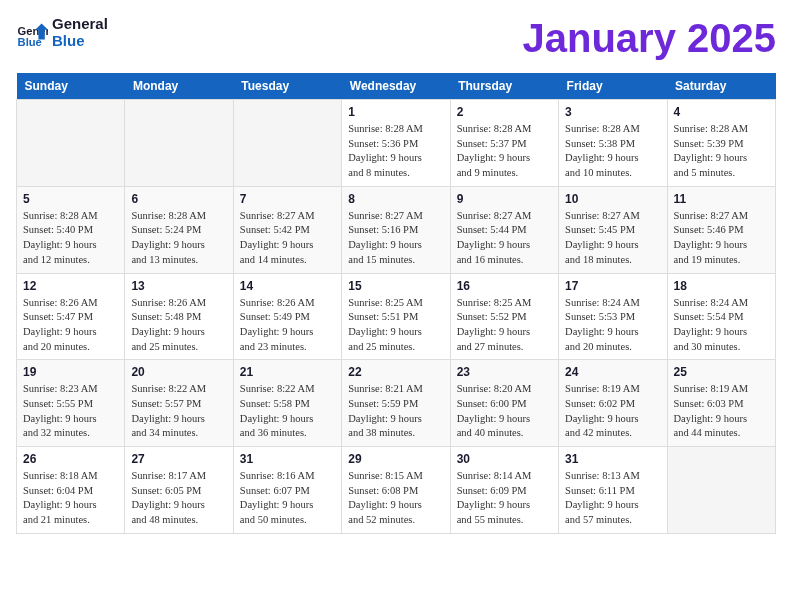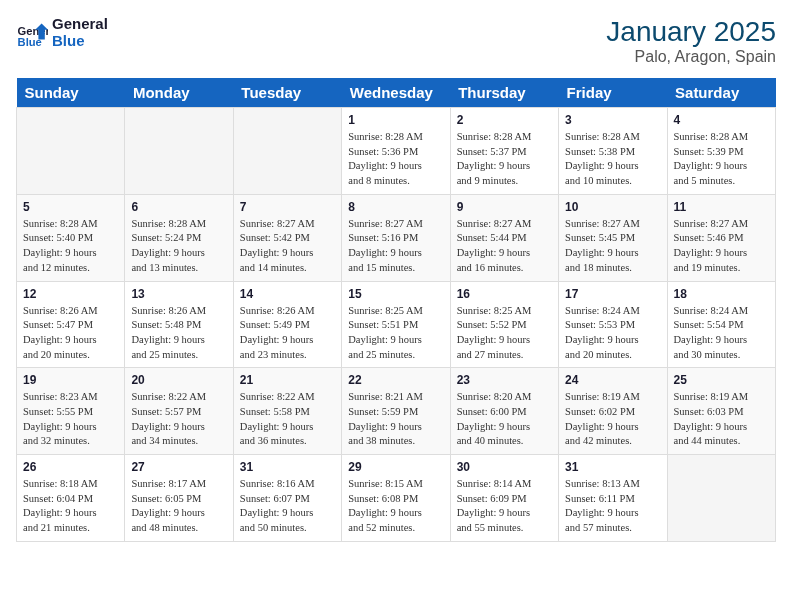--- a/index.html
+++ b/index.html
@@ -22,39 +22,39 @@
       gap: 4px;
     }
     .logo-icon {
       width: 32px;
       height: 32px;
     }
     .title-block {
       text-align: right;
     }
     .month-title {
-      font-size: 28px;
-      font-weight: normal;
-      color: #0c4a6e;
+      font-size: 40px;
+      font-weight: bold;
+      color: #6d28d9;
     }
     .location {
       font-size: 16px;
       color: #555;
     }
     .calendar {
       width: 100%;
       border-collapse: collapse;
       font-size: 11px;
     }
     .calendar th {
       background-color: #1565c0;
       color: #fff;
       padding: 6px 8px;
       text-align: left;
-      font-size: 15px;
+      font-size: 12px;
       font-weight: bold;
     }
     .calendar td {
       border: 1px solid #ddd;
       vertical-align: top;
       padding: 5px 6px;
       width: calc(100% / 7);
       height: 82px;
       background: #fff;
     }
@@ -87,21 +87,20 @@
       <text x="2" y="36" font-size="14" font-weight="bold" fill="#1565c0">Blue</text>
       <polygon points="32,8 40,16 36,16 36,28 28,28 28,16 24,16" fill="#1565c0"></polygon>
     </svg>
     <div style="display:flex;flex-direction:column;line-height:1.1;">
       <span style="font-size:15px;font-weight:bold;color:#1a1a2e;">General</span>
       <span style="font-size:15px;font-weight:bold;color:#1565c0;">Blue</span>
     </div>
   </div>
   <div class="title-block">
     <div class="month-title">January 2025</div>
-    <div class="location">Palo, Aragon, Spain</div>
   </div>
 </div>
 
 <table class="calendar">
   <thead>
     <tr>
     <th>Sunday</th>
         <th>Monday</th>
         <th>Tuesday</th>
         <th>Wednesday</th>

